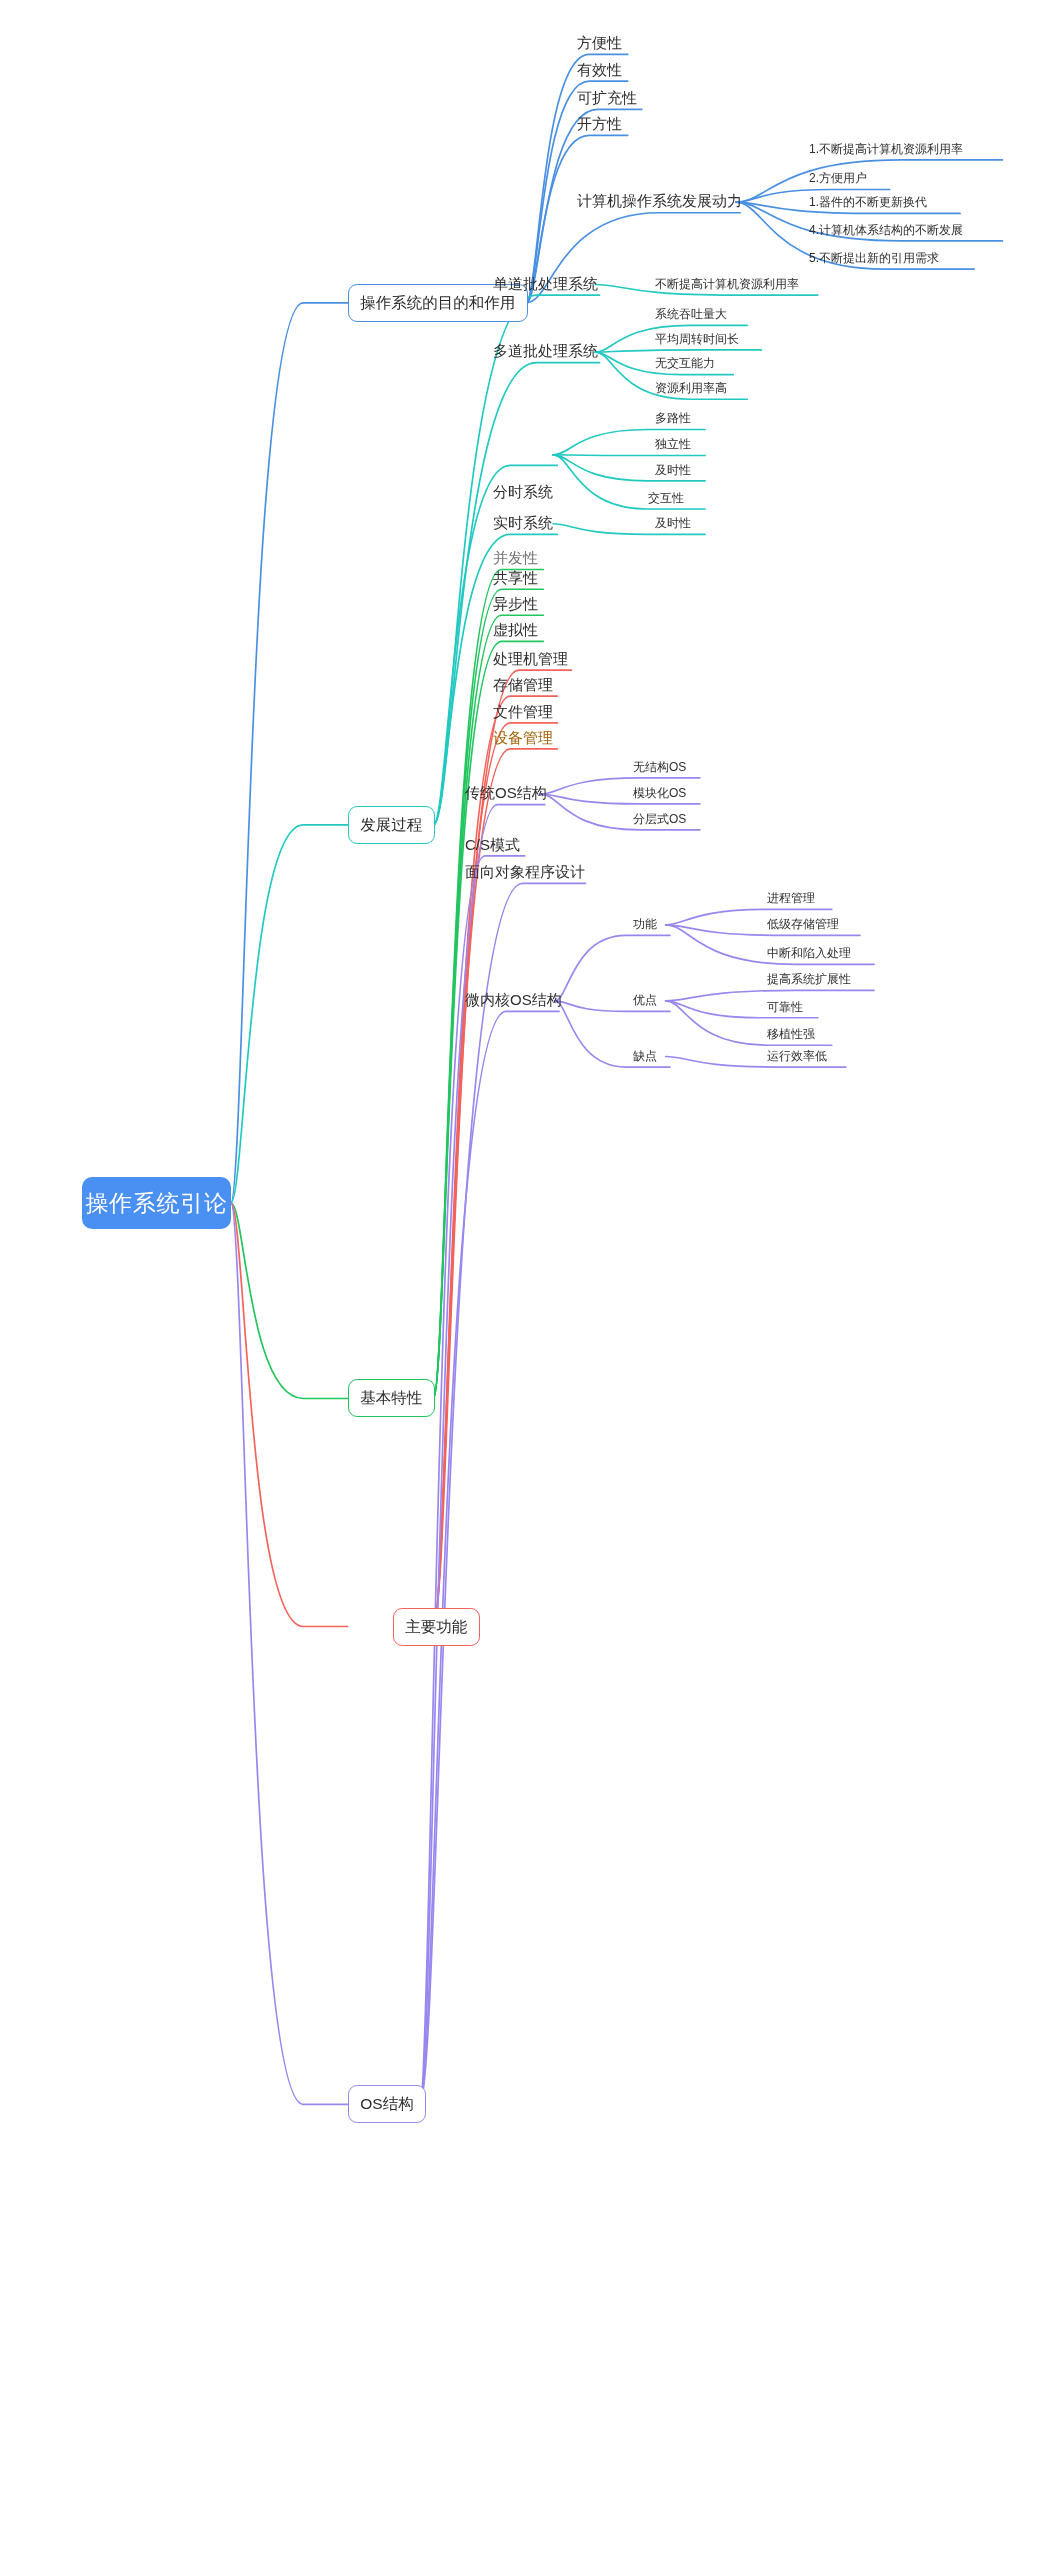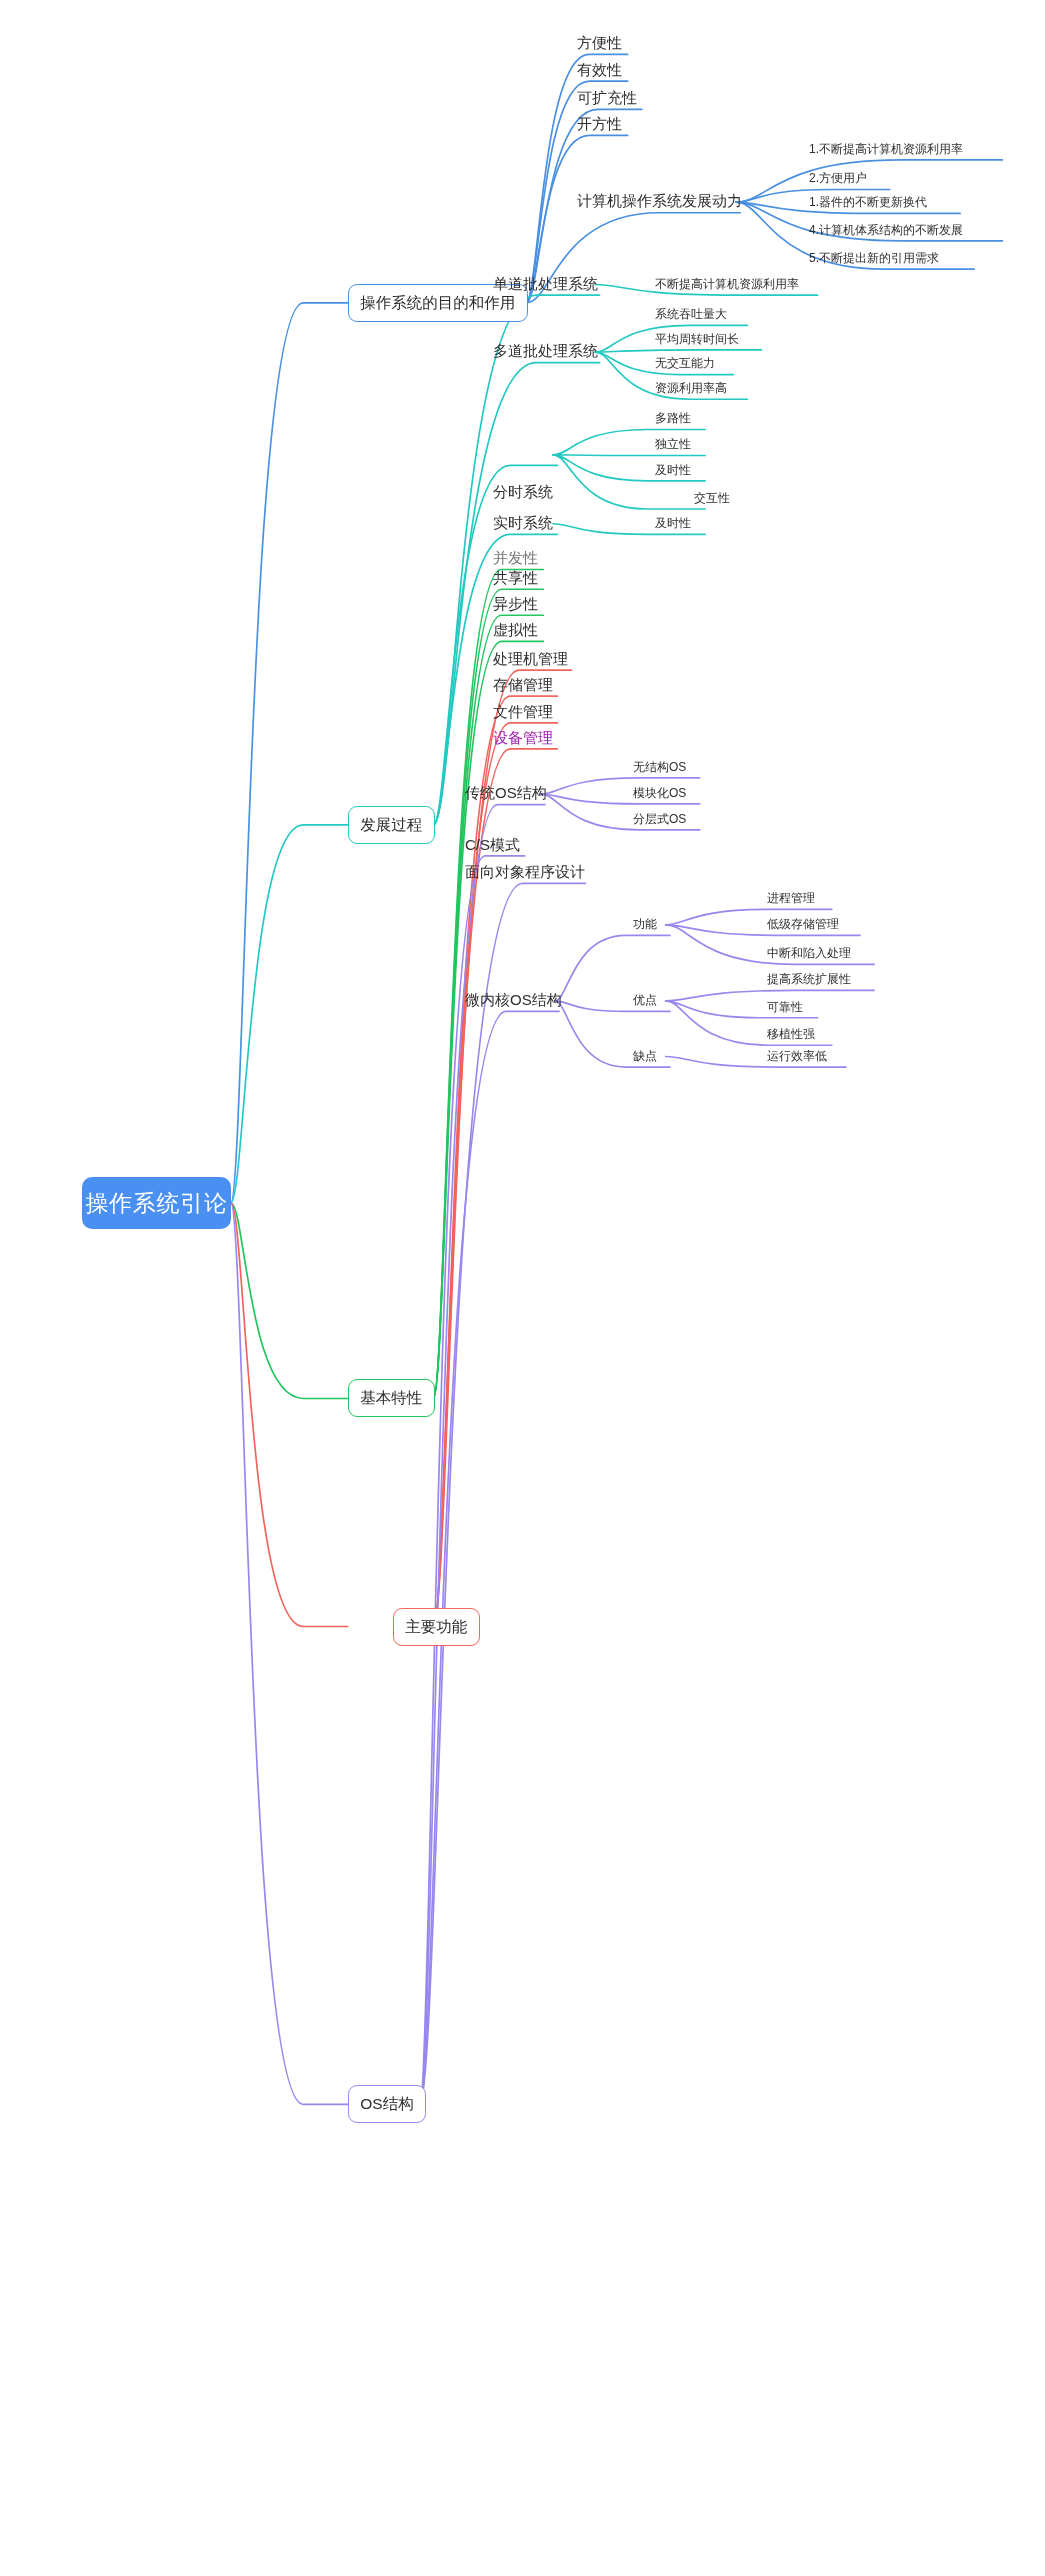--- a/index.html
+++ b/index.html
@@ -93,33 +93,33 @@
       <div class="node leaf small" style="left: 655px; top: 274px; color: rgb(46, 46, 46);">不断提高计算机资源利用率</div>
       <div class="node leaf" style="left: 493px; top: 341px; color: rgb(46, 46, 46);">多道批处理系统</div>
       <div class="node leaf small" style="left: 655px; top: 304px; color: rgb(46, 46, 46);">系统吞吐量大</div>
       <div class="node leaf small" style="left: 655px; top: 329px; color: rgb(46, 46, 46);">平均周转时间长</div>
       <div class="node leaf small" style="left: 655px; top: 353px; color: rgb(46, 46, 46);">无交互能力</div>
       <div class="node leaf small" style="left: 655px; top: 378px; color: rgb(46, 46, 46);">资源利用率高</div>
       <div class="node leaf" style="left: 493px; top: 444px; color: rgb(46, 46, 46); margin-top: 38px;">分时系统</div>
       <div class="node leaf small" style="left: 655px; top: 408px; color: rgb(46, 46, 46);">多路性</div>
       <div class="node leaf small" style="left: 655px; top: 434px; color: rgb(46, 46, 46);">独立性</div>
       <div class="node leaf small" style="left: 655px; top: 460px; color: rgb(46, 46, 46);">及时性</div>
-      <div class="node leaf small" style="left: 694px; top: 488px; color: rgb(46, 46, 46);">交互性</div>
+      <div class="node leaf small" style="left: 648px; top: 488px; color: rgb(46, 46, 46);">交互性</div>
       <div class="node leaf" style="left: 493px; top: 513px; color: rgb(46, 46, 46);">实时系统</div>
       <div class="node leaf small" style="left: 655px; top: 513px; color: rgb(46, 46, 46);">及时性</div>
       <div class="node boxed" style="left: 348px; top: 1379px; border-color: rgb(34, 197, 94); color: rgb(43, 43, 43);">基本特性</div>
       <div class="node leaf" style="left: 493px; top: 548px; color: #737373;">并发性</div>
       <div class="node leaf" style="left: 493px; top: 568px; color: rgb(46, 46, 46);">共享性</div>
       <div class="node leaf" style="left: 493px; top: 594px; color: rgb(46, 46, 46);">异步性</div>
       <div class="node leaf" style="left: 493px; top: 620px; color: rgb(46, 46, 46);">虚拟性</div>
       <div class="node boxed" style="left: 348px; top: 1608px; border-color: rgb(242, 99, 92); color: rgb(43, 43, 43); margin-left: 45px;">主要功能</div>
       <div class="node leaf" style="left: 493px; top: 649px; color: rgb(46, 46, 46);">处理机管理</div>
       <div class="node leaf" style="left: 493px; top: 675px; color: rgb(46, 46, 46);">存储管理</div>
       <div class="node leaf" style="left: 493px; top: 702px; color: rgb(46, 46, 46);">文件管理</div>
-      <div class="node leaf" style="left: 493px; top: 728px; color: #a21caf;">设备管理</div>
+      <div class="node leaf" style="left: 493px; top: 728px; color: #a16207;">设备管理</div>
       <div class="node boxed" style="left: 348px; top: 2085px; border-color: rgb(154, 134, 239); color: rgb(43, 43, 43);">OS结构</div>
       <div class="node leaf" style="left: 465px; top: 783px; color: rgb(46, 46, 46);">传统OS结构</div>
       <div class="node leaf small" style="left: 633px; top: 757px; color: rgb(46, 46, 46);">无结构OS</div>
       <div class="node leaf small" style="left: 633px; top: 783px; color: rgb(46, 46, 46);">模块化OS</div>
       <div class="node leaf small" style="left: 633px; top: 809px; color: rgb(46, 46, 46);">分层式OS</div>
       <div class="node leaf" style="left: 465px; top: 835px; color: rgb(46, 46, 46);">C/S模式</div>
       <div class="node leaf" style="left: 465px; top: 862px; color: rgb(46, 46, 46);">面向对象程序设计</div>
       <div class="node leaf" style="left: 465px; top: 990px; color: rgb(46, 46, 46);">微内核OS结构</div>
       <div class="node leaf small" style="left: 633px; top: 914px; color: rgb(46, 46, 46);">功能</div>
       <div class="node leaf small" style="left: 767px; top: 888px; color: rgb(46, 46, 46);">进程管理</div>

